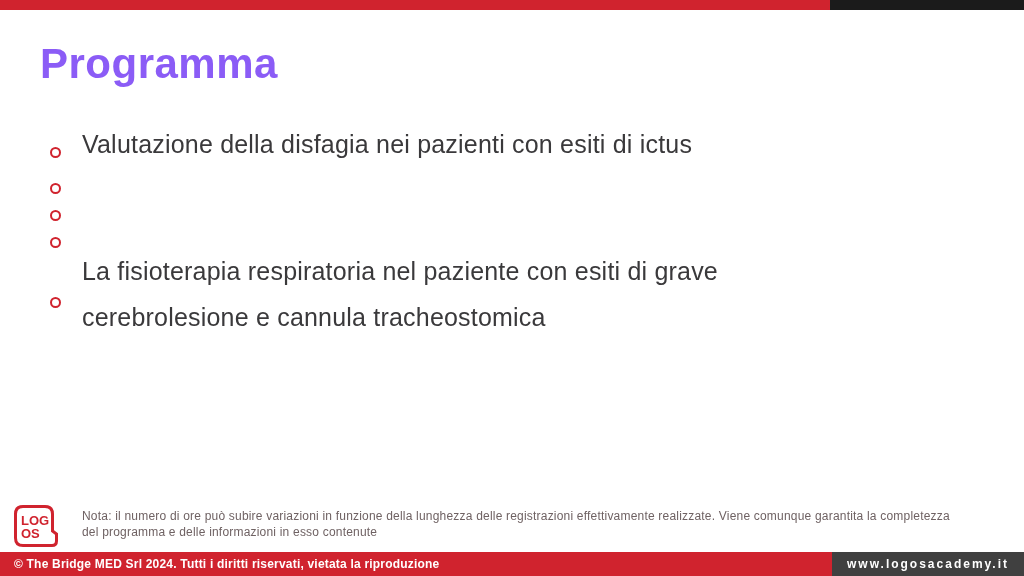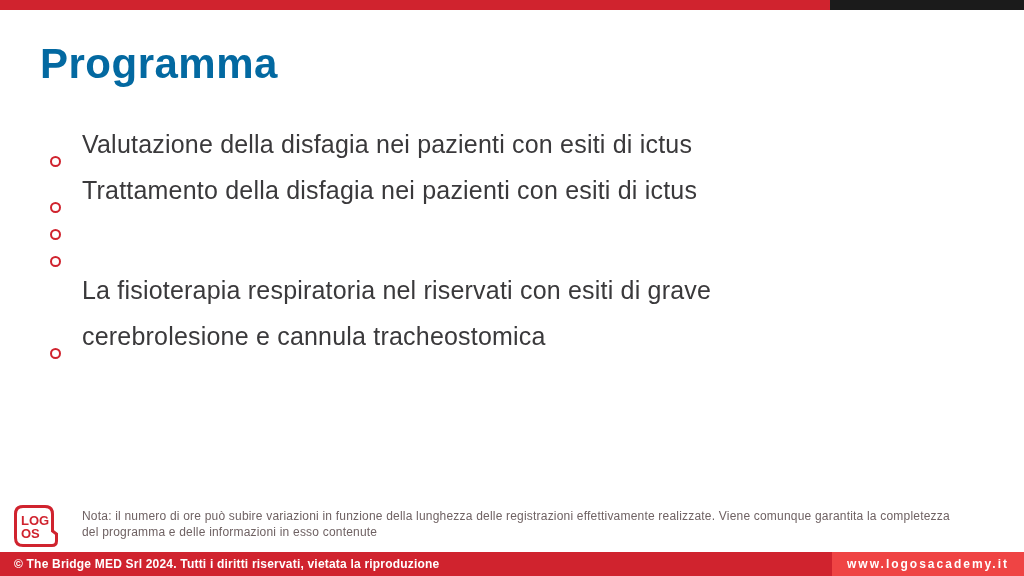--- a/index.html
+++ b/index.html
@@ -13,30 +13,30 @@
 
   
   .top-bar { position: absolute; top: 0; left: 0; width: 1024px; height: 10px; }
   .top-bar .red-seg  { position: absolute; left: 0; top: 0; width: 830px; height: 10px; background: #d0232e; }
   .top-bar .dark-seg { position: absolute; left: 830px; top: 0; width: 194px; height: 10px; background: #1b1b1b; }
 
   
   .title {
     position: absolute; left: 40px; top: 40px;
     font-size: 42px; font-weight: 700; letter-spacing: 0.5px;
-    color: #0369a1;
+    color: #8b5cf6;
   }
 
   
   .bullet-list {
     position: absolute; left: 46px; top: 121px; width: 920px;
     list-style: none;
   }
   .bullet-item {
-    display: flex; align-items: flex-end;
+    display: flex; align-items: center;
     font-size: 25px; line-height: 46px; color: #3a393b;
     letter-spacing: 0.2px;
   }
   .bullet-dot {
     flex: 0 0 auto;
     width: 11px; height: 11px;
     border: 2px solid #d0232e; border-radius: 50%;
     margin-top: 16px; margin-left: 4px; margin-right: 21px;
     background: transparent;
   }
@@ -52,21 +52,21 @@
 
   
   .footer-bar { position: absolute; left: 0; top: 552px; width: 1024px; height: 24px; background: #d0232e; }
   .footer-left {
     position: absolute; left: 14px; top: 0; height: 24px;
     display: flex; align-items: center;
     color: #ffffff; font-size: 12px; font-weight: 700; letter-spacing: 0.2px;
   }
   .footer-right-seg {
     position: absolute; left: 832px; top: 0; width: 192px; height: 24px;
-    background: #ef4444;
+    background: #404040;
     display: flex; align-items: center; justify-content: center;
   }
   .footer-right-seg .site {
     color: #ffffff; font-size: 12px; font-weight: 700; letter-spacing: 2px;
   }
 </style>
 </head>
 <body>
 
 <div class="slide">
@@ -80,34 +80,33 @@
 
   <ul class="bullet-list">
 
       <li class="bullet-item">
         <span class="bullet-dot"></span>
         <span class="bullet-text">Valutazione della disfagia nei pazienti con esiti di ictus</span>
       </li>
 
       <li class="bullet-item">
         <span class="bullet-dot"></span>
-        <span class="bullet-text">Trattamento della disfagia nei pazienti con esiti di ictus</span>
       </li>
 
       <li class="bullet-item">
         <span class="bullet-dot"></span>
       </li>
 
       <li class="bullet-item">
         <span class="bullet-dot"></span>
       </li>
 
       <li class="bullet-item">
         <span class="bullet-dot"></span>
-        <span class="bullet-text">La fisioterapia respiratoria nel riservati con esiti di grave
+        <span class="bullet-text">La fisioterapia respiratoria nel paziente con esiti di grave
 cerebrolesione e cannula tracheostomica</span>
       </li>
     </ul>
 
   <div class="logo-box">
     <svg width="46" height="46" viewBox="0 0 46 46">
       <path d="M11 3.5 H33 Q40.5 3.5 40.5 11 V28 L44.5 31 V38 Q44.5 42.5 40 42.5 H11 Q3.5 42.5 3.5 35 V11 Q3.5 3.5 11 3.5 Z" fill="none" stroke="#d0232e" stroke-width="3" stroke-linejoin="miter"></path>
       <text x="9" y="22" font-family="Liberation Sans, sans-serif" font-size="13" font-weight="700" fill="#d0232e">LOG</text>
       <text x="9" y="35" font-family="Liberation Sans, sans-serif" font-size="13" font-weight="700" fill="#d0232e">OS</text>
     </svg>

